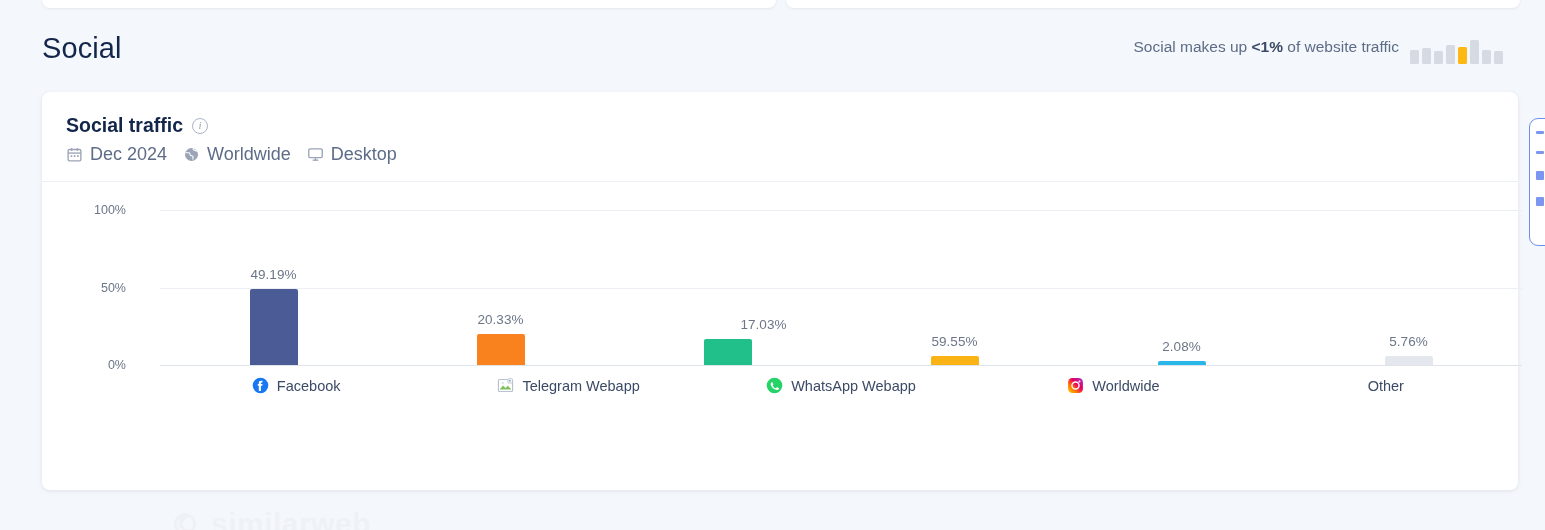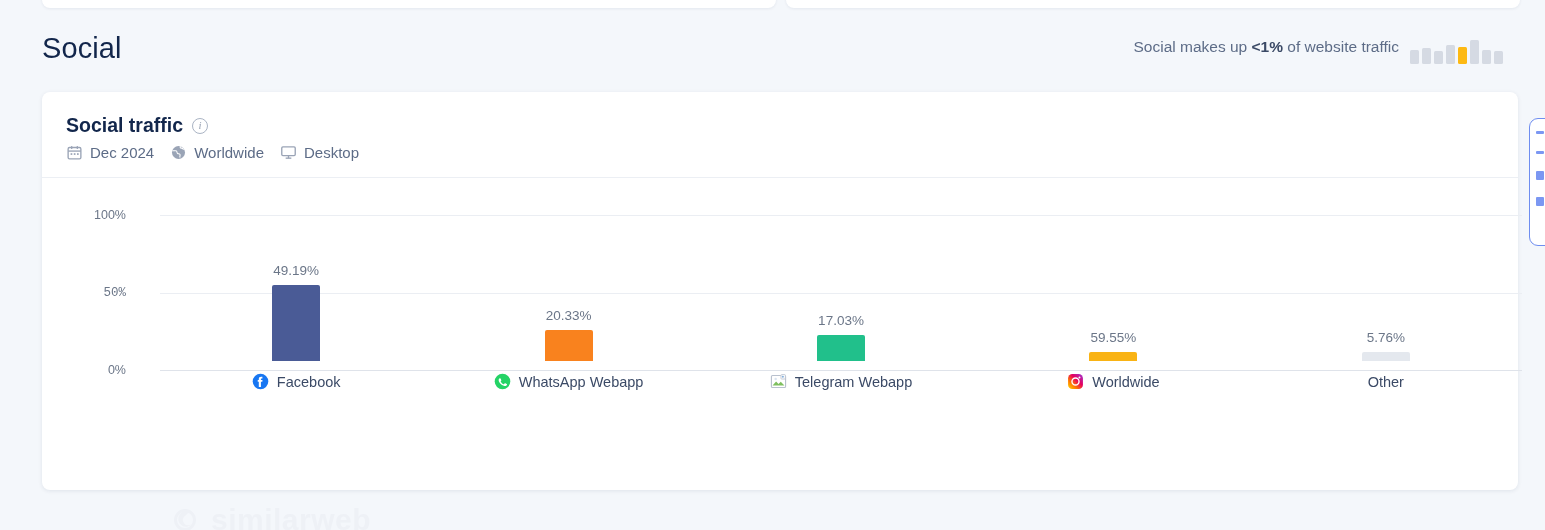--- a/index.html
+++ b/index.html
@@ -53,28 +53,28 @@
   #card-title-row { display: flex; align-items: center; gap: 9px; }
   #card-title { font-size: 19.5px; font-weight: 700; color: #12264b; }
   #info-icon {
     width: 16px; height: 16px; border-radius: 50%;
     border: 1.4px solid #aab4c4; color: #99a3b4;
     font-size: 11px; font-style: italic; font-family: "Liberation Serif", serif;
     display: flex; align-items: center; justify-content: center; line-height: 1;
   }
   #card-meta { display: flex; align-items: center; gap: 8px; margin-top: 7px; }
   #card-meta .meta-item { display: flex; align-items: center; gap: 7px; margin-right: 8px; }
-  #card-meta .meta-label { font-size: 15px; color: #5d6c87; }
+  #card-meta .meta-label { font-size: 18px; color: #5d6c87; }
   .meta-glyph { width: 17px; height: 17px; display: block; }
 
   
   #chart-area { position: relative; height: 251px; }
   #plot {
     position: absolute; left: 118px; top: 28px;
-    width: 1362px; height: 155px; margin-top: 9px;
+    width: 1362px; height: 155px;
   }
   .gridline { position: absolute; left: 0; width: 100%; height: 1px; background: #ebeef3; }
   .gridline.axis { background: #dfe3ea; }
   .ytick {
     position: absolute; right: 1396px; width: 70px; text-align: right;
     font-size: 12.5px; color: #6b7688; transform: translateY(-50%);
     white-space: nowrap;
   }
 
   #watermark {
@@ -205,70 +205,74 @@
         <path d="M16.5 6.3a6.2 6.2 0 1 0 1.6 8.1 4.3 4.3 0 1 1-5.4-6.3 4.3 4.3 0 0 1 3.8-1.8z" fill="#eef1f6"></path>
         <circle cx="12" cy="12" r="7.6" fill="none" stroke="#eef1f6" stroke-width="2.4"></circle>
       </svg>
       <span id="watermark-text">similarweb</span>
     </div>
 
     <div id="plot">
         <div class="gridline" style="top: 0px;"></div>
         <div class="ytick" style="top: 0px;">100%</div>
         <div class="gridline" style="top: 77.5px;"></div>
-        <div class="ytick" style="top: 77.5px; font-family: Liberation Mono, monospace;">50%</div>
+        <div class="ytick" style="top: 77.5px;">50%</div>
         <div class="gridline axis" style="top: 155px;"></div>
         <div class="ytick" style="top: 155px;">0%</div>
       </div>
     <div id="bars">
         <div class="bar-col">
           <div class="bar" style="height: 76.2445px; background: rgb(74, 91, 150);"></div>
           <div class="bar-value" style="bottom: 83.2445px;">49.19%</div>
         </div>
         <div class="bar-col">
           <div class="bar" style="height: 31.5115px; background: rgb(249, 130, 30);"></div>
           <div class="bar-value" style="bottom: 38.5115px;">20.33%</div>
         </div>
         <div class="bar-col">
           <div class="bar" style="height: 26.3965px; background: rgb(33, 192, 139);"></div>
-          <div class="bar-value" style="bottom: 33.3965px;">17.03%</div>
+          <div class="bar-value" style="bottom: 33.3965px; margin-left: 36px;">17.03%</div>
         </div>
         <div class="bar-col">
           <div class="bar" style="height: 8.6955px; background: rgb(249, 179, 20);"></div>
           <div class="bar-value" style="bottom: 15.6955px;">59.55%</div>
+        </div>
+        <div class="bar-col">
+          <div class="bar" style="height: 4px; background: rgb(41, 182, 232);"></div>
+          <div class="bar-value" style="bottom: 11px;">2.08%</div>
         </div>
         <div class="bar-col">
           <div class="bar" style="height: 8.928px; background: rgb(228, 232, 238);"></div>
           <div class="bar-value" style="bottom: 15.928px;">5.76%</div>
         </div>
       </div>
     <div id="x-labels">
         <div class="xlab">
           <svg class="xicon" viewBox="0 0 24 24">
             <circle cx="12" cy="12" r="11" fill="#1877f2"></circle>
             <path d="M14.6 12.4h-2v7.4h-3v-7.4H8.1V9.8h1.5V8.3c0-1.9 1-3.1 3.2-3.1h1.9v2.6h-1.2c-.7 0-.9.3-.9.9v1.1h2.2z" fill="#ffffff"></path>
           </svg>
           <span class="xlab-text">Facebook</span>
-        </div>
-        <div class="xlab">
-          <svg class="xicon" viewBox="0 0 24 24">
-            <circle cx="12" cy="12" r="11" fill="#25d366"></circle>
-            <path d="M8.6 7.4c-.3 0-.7.1-1 .5-.4.4-1 1-1 2.4s1 2.8 1.2 3c.1.2 2 3.2 5 4.4 2.4 1 2.9.8 3.4.8.5-.1 1.7-.7 2-1.4.2-.7.2-1.2.2-1.4-.1-.1-.3-.2-.6-.3-.3-.2-1.7-.9-2-1-.3-.1-.5-.1-.7.1-.2.3-.7 1-.9 1.2-.2.2-.3.2-.6.1-.3-.2-1.3-.5-2.4-1.5-.9-.8-1.5-1.8-1.7-2.1-.2-.3 0-.5.1-.6l.5-.5c.1-.2.2-.3.3-.5 0-.2 0-.4-.1-.5l-.8-2c-.2-.5-.4-.5-.6-.5z" fill="#ffffff"></path>
-          </svg>
-          <span class="xlab-text">WhatsApp Webapp</span>
         </div>
         <div class="xlab">
           <svg class="xicon" viewBox="0 0 24 24">
             <rect x="2" y="3.5" width="20" height="17" rx="1.5" fill="#ffffff" stroke="#b9c1ce" stroke-width="1.6"></rect>
             <path d="M3.6 17.5l5-5.6 3.4 3.6 3.2-3 5.2 5z" fill="#7fbf5f"></path>
             <circle cx="8" cy="8.4" r="1.7" fill="#d9e3ef"></circle>
             <rect x="15.5" y="2.3" width="6.2" height="6.2" rx="1" fill="#ffffff" stroke="#b9c1ce" stroke-width="1.2"></rect>
             <path d="M16.6 5.3l1.6-1.6 1.6 1.6-1.6 1.6z" fill="#79a7d8"></path>
           </svg>
           <span class="xlab-text">Telegram Webapp</span>
+        </div>
+        <div class="xlab">
+          <svg class="xicon" viewBox="0 0 24 24">
+            <circle cx="12" cy="12" r="11" fill="#25d366"></circle>
+            <path d="M8.6 7.4c-.3 0-.7.1-1 .5-.4.4-1 1-1 2.4s1 2.8 1.2 3c.1.2 2 3.2 5 4.4 2.4 1 2.9.8 3.4.8.5-.1 1.7-.7 2-1.4.2-.7.2-1.2.2-1.4-.1-.1-.3-.2-.6-.3-.3-.2-1.7-.9-2-1-.3-.1-.5-.1-.7.1-.2.3-.7 1-.9 1.2-.2.2-.3.2-.6.1-.3-.2-1.3-.5-2.4-1.5-.9-.8-1.5-1.8-1.7-2.1-.2-.3 0-.5.1-.6l.5-.5c.1-.2.2-.3.3-.5 0-.2 0-.4-.1-.5l-.8-2c-.2-.5-.4-.5-.6-.5z" fill="#ffffff"></path>
+          </svg>
+          <span class="xlab-text">WhatsApp Webapp</span>
         </div>
         <div class="xlab">
           <svg class="xicon" viewBox="0 0 24 24">
             <defs>
               <linearGradient id="ig" x1="0" y1="1" x2="1" y2="0">
                 <stop offset="0%" stop-color="#ffd600"></stop>
                 <stop offset="30%" stop-color="#ff7a00"></stop>
                 <stop offset="60%" stop-color="#e6005d"></stop>
                 <stop offset="100%" stop-color="#9b36d9"></stop>
               </linearGradient>

